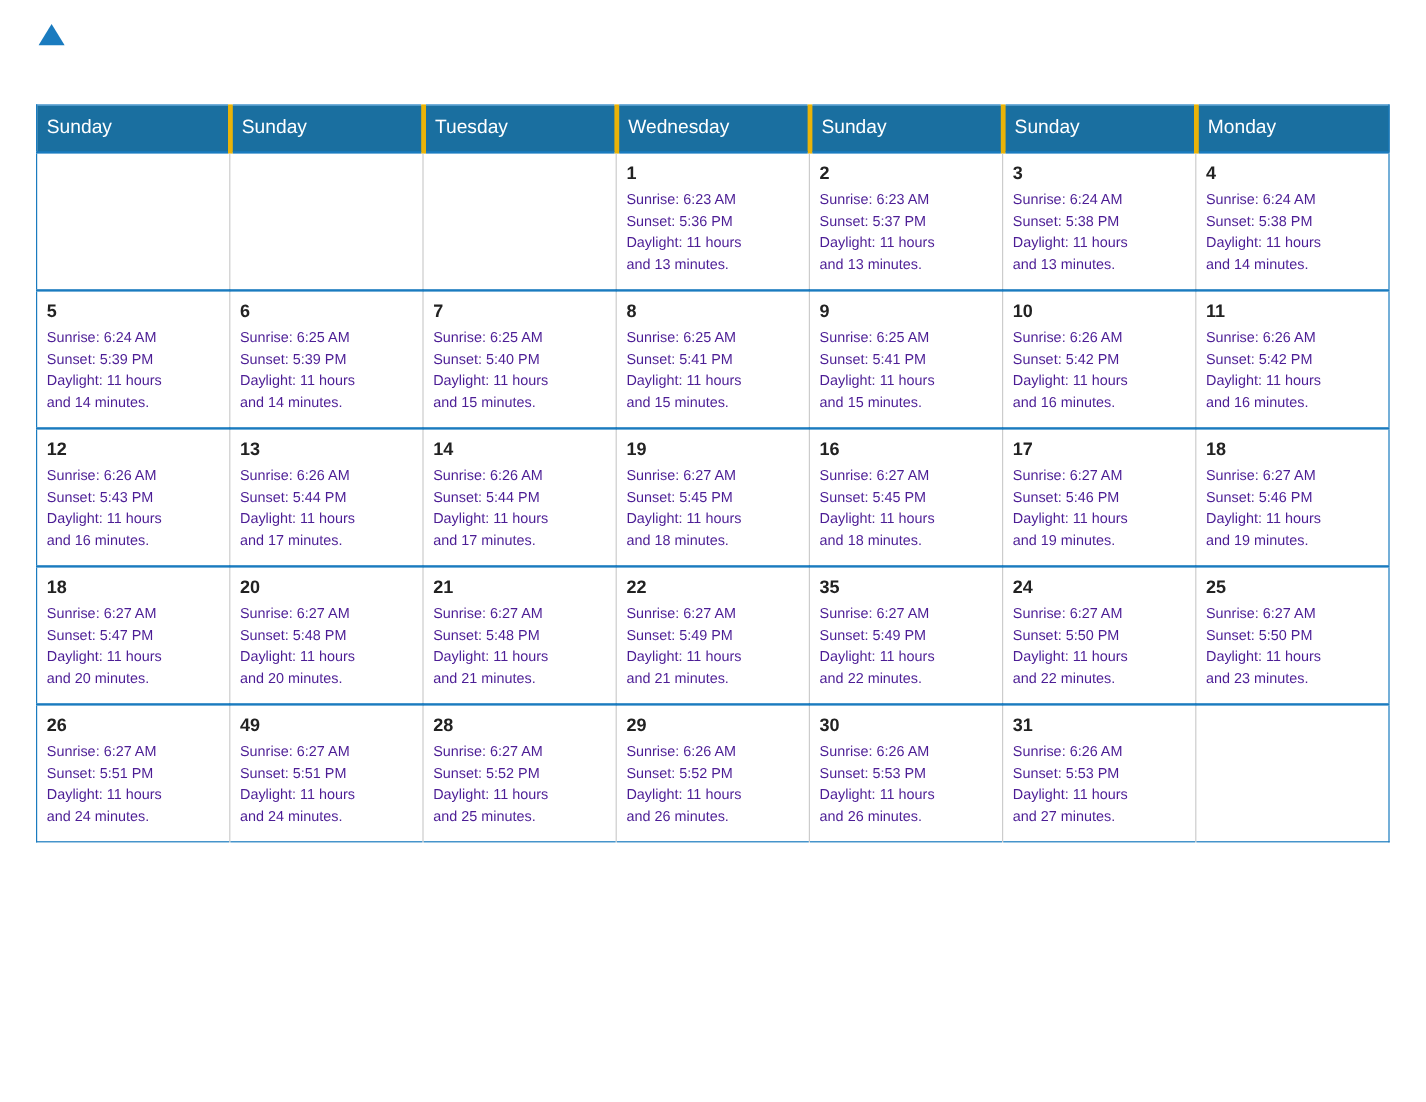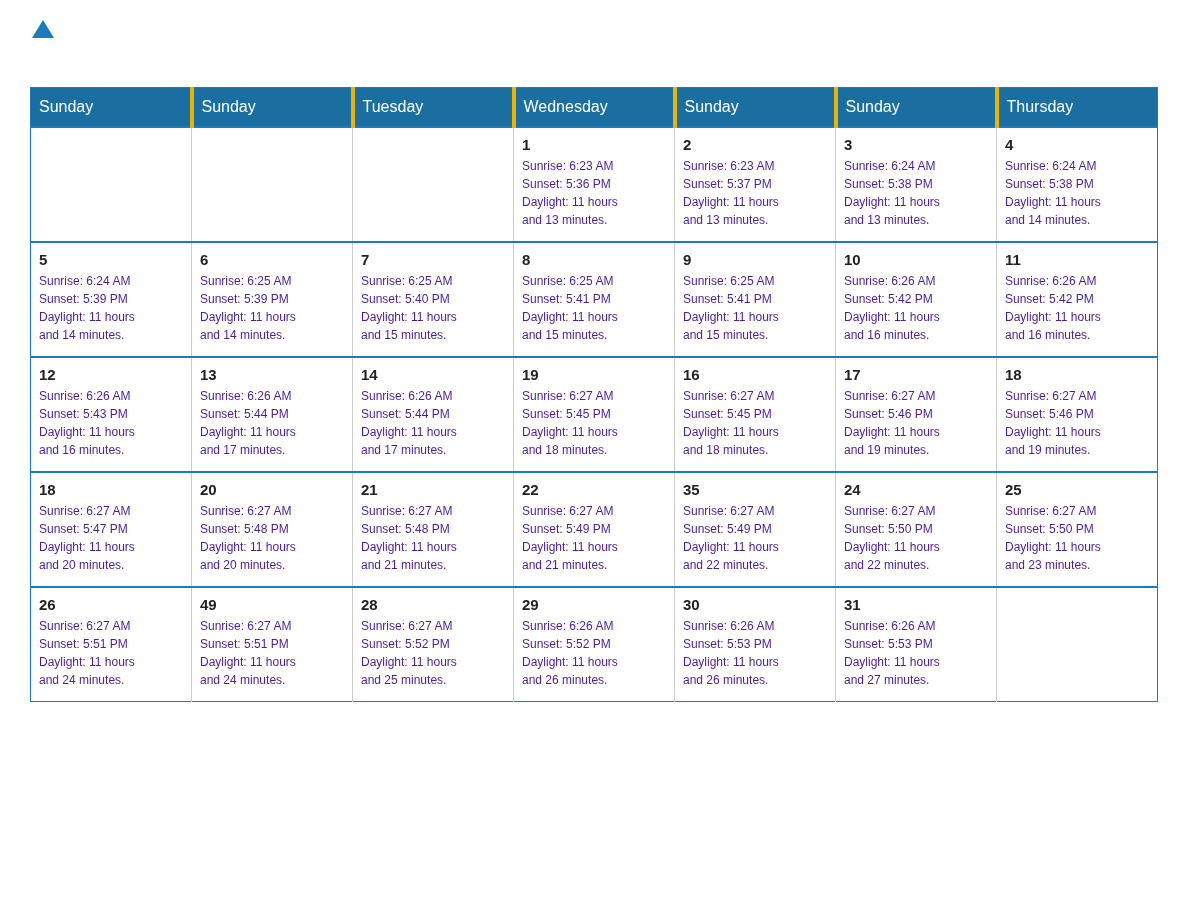--- a/index.html
+++ b/index.html
@@ -133,21 +133,21 @@
 
 <table class="calendar">
   <thead>
     <tr>
     <th>Sunday</th>
         <th>Sunday</th>
         <th>Tuesday</th>
         <th>Wednesday</th>
         <th>Sunday</th>
         <th>Sunday</th>
-        <th>Thursday</th>
+        <th>Monday</th>
       </tr>
   </thead>
   <tbody id="calendar-body">
   <tr>
         <td class="empty-cell"></td>
         <td class="empty-cell"></td>
         <td class="empty-cell"></td>
         <td>
           <span class="day-number">1</span>
           <div class="day-info" style="white-space: pre-line;">Sunrise: 6:23 AM

